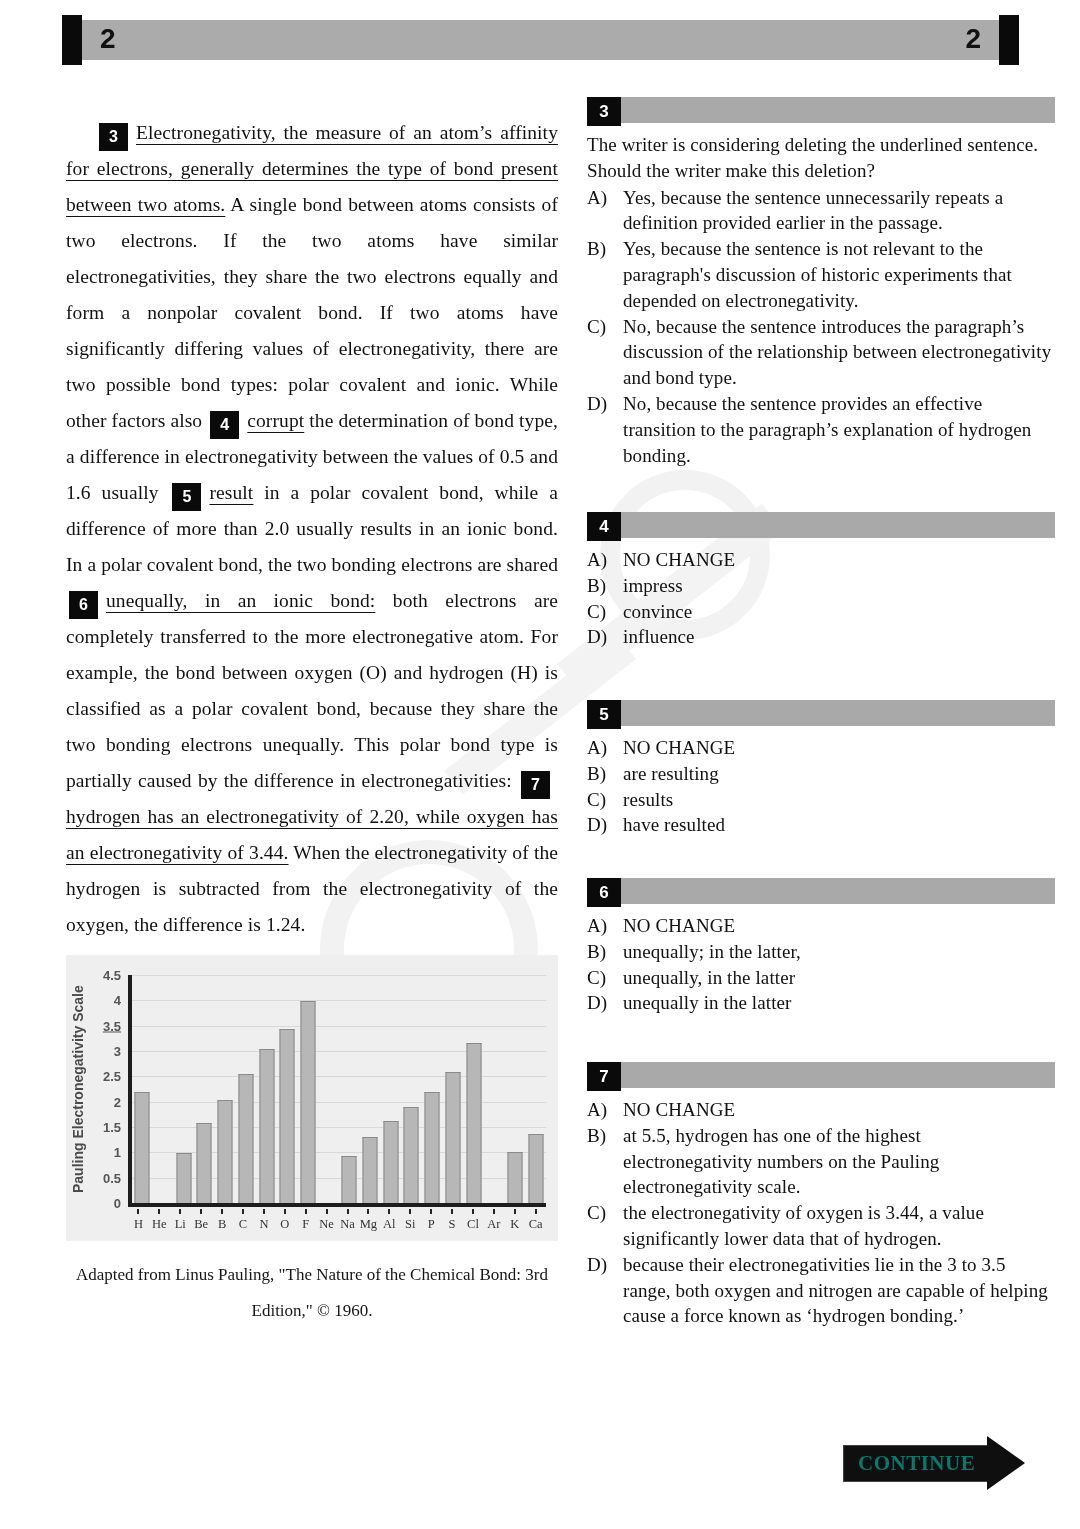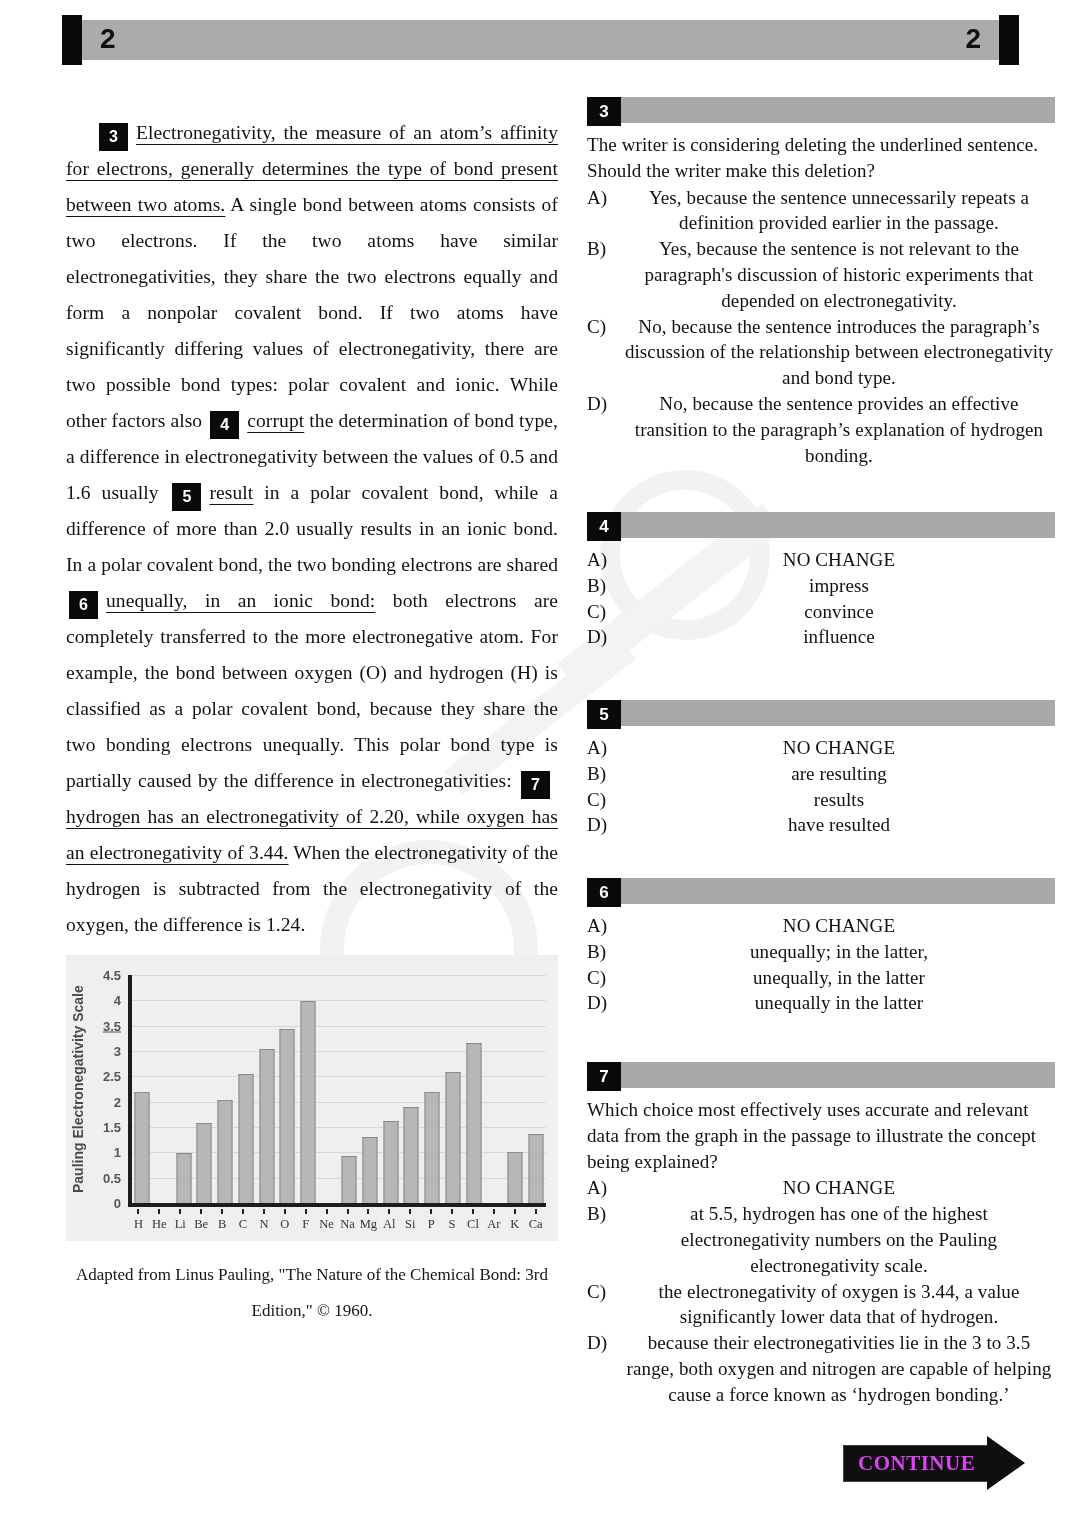--- a/index.html
+++ b/index.html
@@ -88,25 +88,25 @@
   .qnum{
     background:#0a0a0a; color:#fff; font-family:"Liberation Sans","DejaVu Sans",sans-serif;
     font-weight:bold; font-size:17px; width:34px; height:29px;
     display:flex; align-items:center; justify-content:center; flex:0 0 auto;
   }
   .qbar{flex:1; height:26px; background:#a9a9a9; margin-top:0;}
   .qbody{font-size:19px; line-height:25.8px; letter-spacing:.1px;}
   .stem{margin:2px 0 1px 0; text-align:left;}
   .opt{display:flex; align-items:flex-start;}
   .letter{flex:0 0 36px;}
-  .otext{flex:1;text-align:center;}
+  .otext{flex:1;}
   
   .continue{position:absolute; left:843px; top:1436px; display:flex; align-items:center;}
   .cont-rect{
-    background:#0f0f0f; color:#d946ef; font-weight:bold; font-size:21px;
+    background:#0f0f0f; color:#0f766e; font-weight:bold; font-size:21px;
     letter-spacing:.5px; padding:7px 12px 7px 14px; line-height:1;
     border:1px solid #444;
   }
   .cont-head{
     width:0; height:0; margin-left:-1px;
     border-top:27px solid transparent; border-bottom:27px solid transparent;
     border-left:38px solid #0f0f0f;
   }
 </style>
 </head>
@@ -344,21 +344,20 @@
               <span class="otext">unequally in the latter</span>
             </div>
           </div>
         </div>
         <div class="question">
           <div class="qhead">
             <span class="qnum">7</span>
             <div class="qbar"></div>
           </div>
           <div class="qbody">
-            <div class="stem">Which choice most effectively uses accurate and relevant data from the graph in the passage to illustrate the concept being explained?</div>
             <div class="opt">
               <span class="letter">A)</span>
               <span class="otext">NO CHANGE</span>
             </div>
             <div class="opt">
               <span class="letter">B)</span>
               <span class="otext">at 5.5, hydrogen has one of the highest electronegativity numbers on the Pauling electronegativity scale.</span>
             </div>
             <div class="opt">
               <span class="letter">C)</span>

